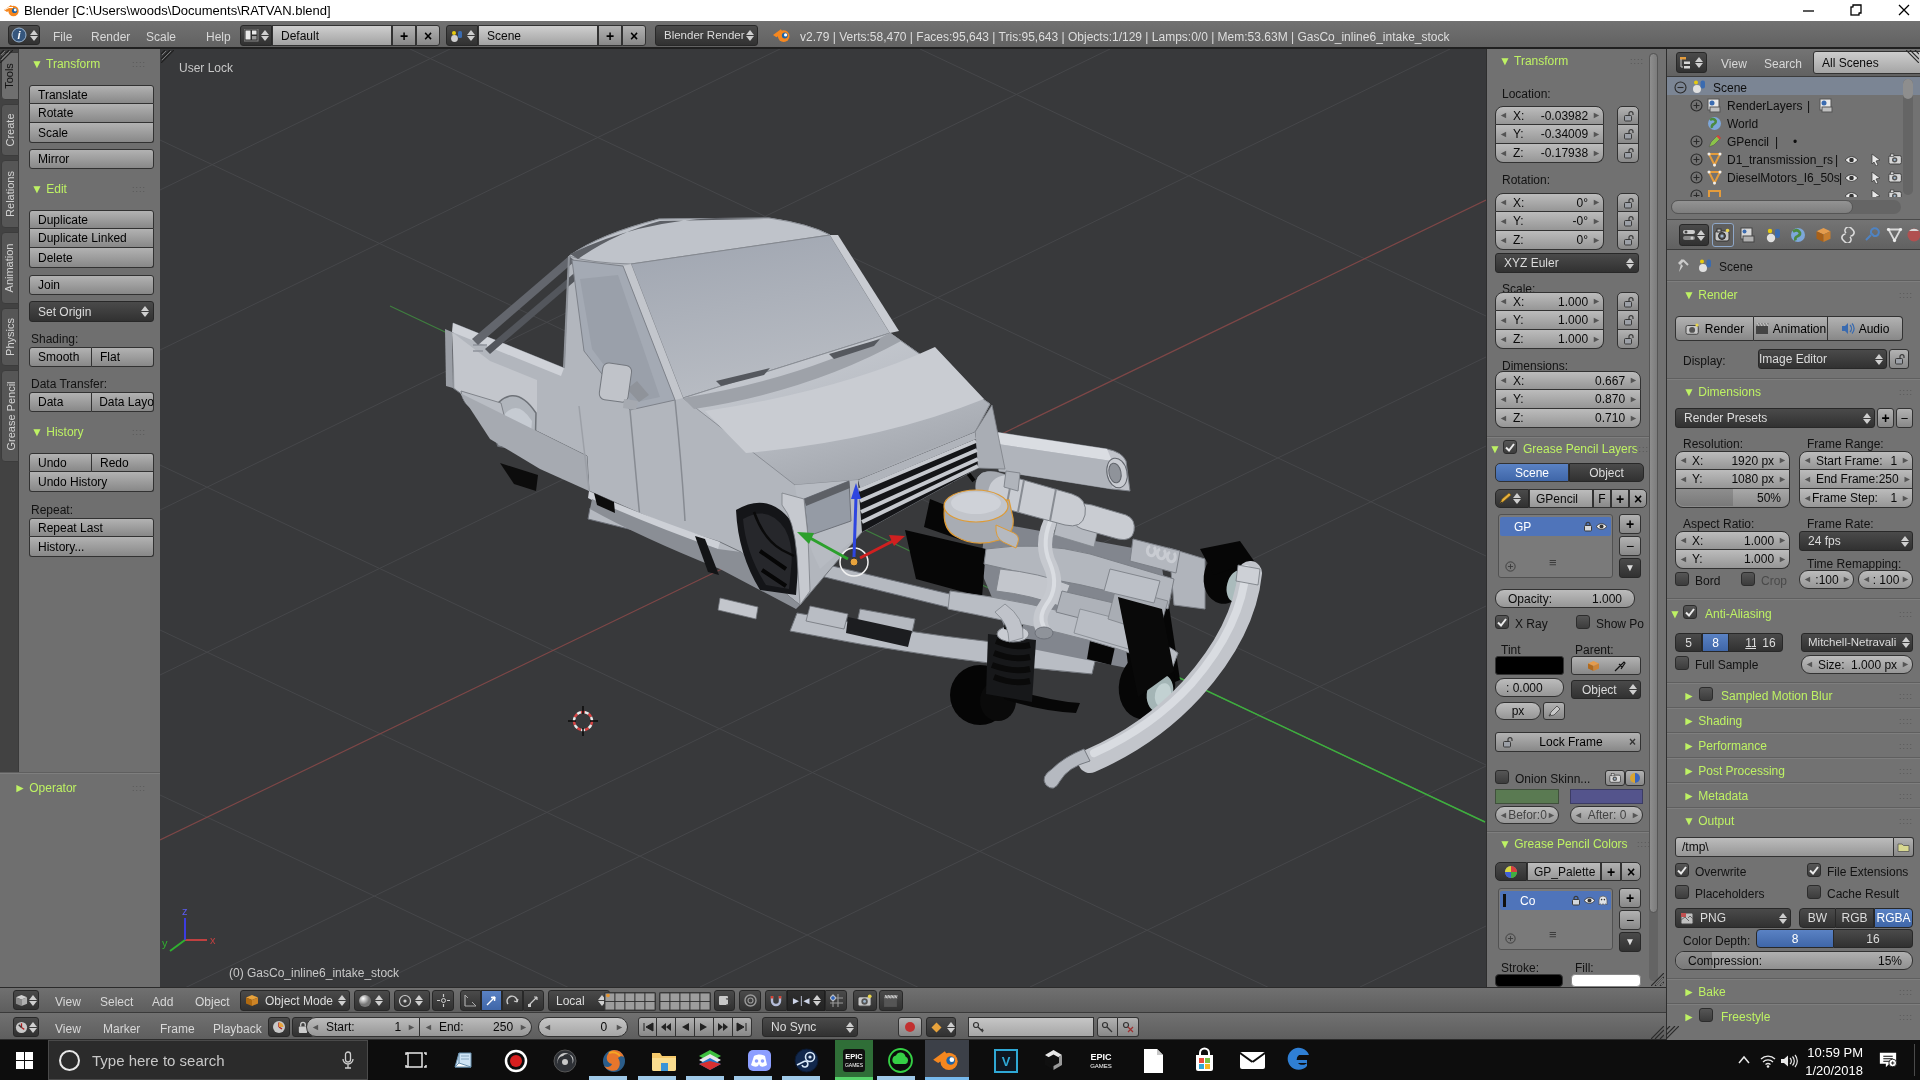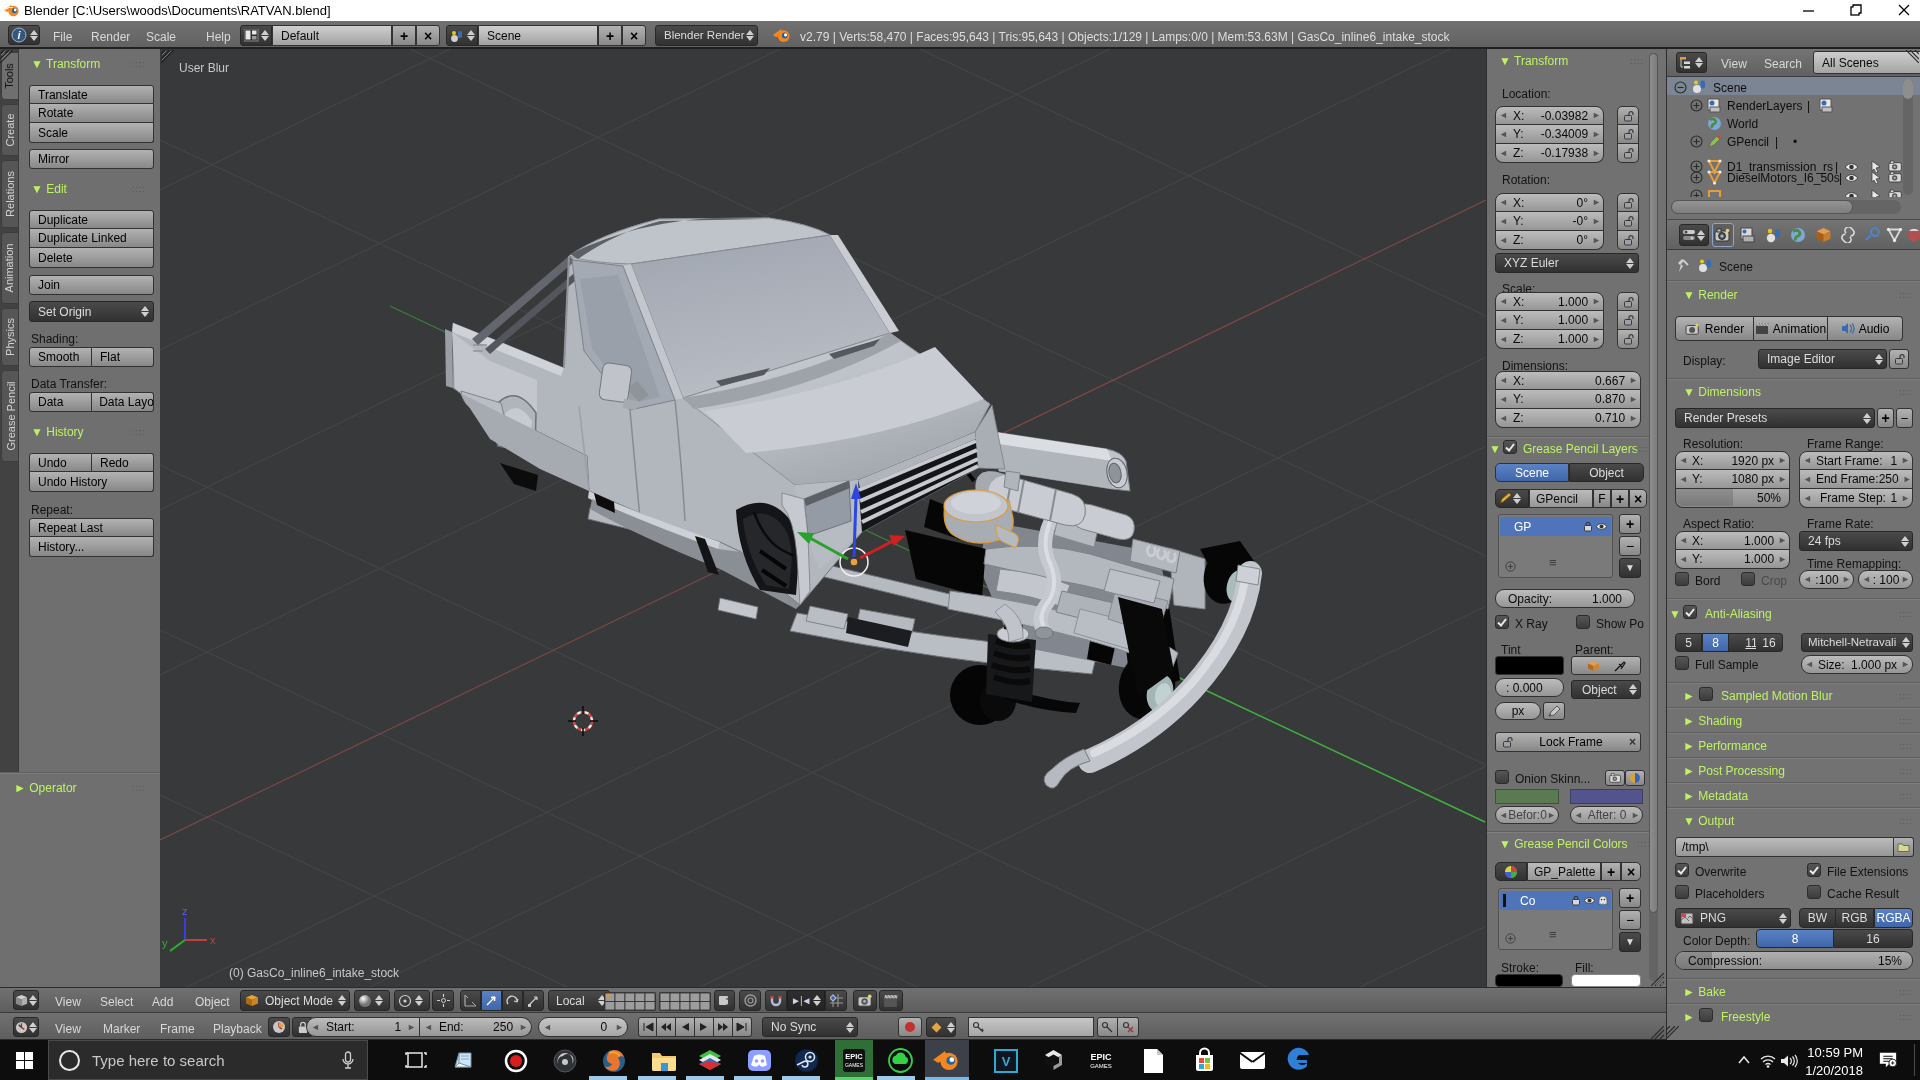--- a/index.html
+++ b/index.html
@@ -444,21 +444,21 @@
 
       <g font-family="Liberation Sans" font-size="11">
         <line x1="25" y1="891" x2="47" y2="891" stroke="#c04040" stroke-width="2"></line>
         <text x="50" y="895" fill="#c04040">x</text>
         <line x1="25" y1="891" x2="25" y2="869" stroke="#3c3ce0" stroke-width="2"></line>
         <text x="22" y="866" fill="#5c5cf0">z</text>
         <line x1="25" y1="891" x2="10" y2="902" stroke="#30b030" stroke-width="2"></line>
         <text x="2" y="898" fill="#30b030">y</text>
       </g>
     </svg>
-    <div class="abs" style="left:19px;top:12px;color:#c8c8c8;font-size:12px;">User Blur</div>
+    <div class="abs" style="left:19px;top:12px;color:#c8c8c8;font-size:12px;">User Lock</div>
     <div class="abs" style="left:69px;top:917px;color:#c8c8c8;font-size:12px;">(0) GasCo_inline6_intake_stock</div>
   </div>
   <div class="abs" id="npanel">
     <div class="phead" style="left:12px;top:6px">▼ Transform</div>
       <div class="dots" style="left:143px;top:7px">::::</div>
     <div class="lbl" style="left:15px;top:39px">Location:</div>
     <div class="fld" style="left:8px;top:57px;width:109px;height:19px;border-radius:8px 8px 0 0;">
         <span class="lar" style="margin-left:3px">◄</span>
         <span style="margin-left:5px;flex:1">X:</span>
         <span style="margin-right:4px">-0.03982</span>
@@ -853,21 +853,21 @@
             <path d="M6.5 3.5 v6 M3.5 6.5 h6" stroke="#2a2a2a" stroke-width="1.1"></path>
           </svg></span>
         <svg style="position:absolute;left:40px;top:1px" width="15" height="15" viewBox="0 0 15 15">
           <path d="M2 13 L4 8 L11 1 L14 4 L7 11 Z" fill="#8bc34a" stroke="#555" stroke-width="0.6"></path>
           <path d="M11 1 L14 4 L12.5 5.5 L9.5 2.5 Z" fill="#d84040"></path>
         </svg>
         <span style="position:absolute;left:60px;top:2px;">GPencil</span>
         <span style="position:absolute;left:108px;top:2px;">|</span>
         <span style="position:absolute;left:126px;top:2px;">•</span>
       </div>
-    <div class="abs orow" style="top:109px;text-align:center;">
+    <div class="abs orow" style="top:102px;text-align:center;">
         <span style="position:absolute;left:23px;top:2px;"><svg width="13" height="13" viewBox="0 0 13 13">
             <circle cx="6.5" cy="6.5" r="5.5" fill="none" stroke="#2a2a2a" stroke-width="1.1"></circle>
             <path d="M6.5 3.5 v6 M3.5 6.5 h6" stroke="#2a2a2a" stroke-width="1.1"></path>
           </svg></span>
         <svg style="position:absolute;left:40px;top:1px" width="15" height="15" viewBox="0 0 15 15">
           <path d="M2 2 L13 2 L7.5 13 Z" fill="none" stroke="#e49c3c" stroke-width="2"></path>
           <circle cx="2" cy="2" r="1.5" fill="#eee"></circle>
           <circle cx="13" cy="2" r="1.5" fill="#eee"></circle>
           <circle cx="7.5" cy="13" r="1.5" fill="#eee"></circle>
         </svg>
@@ -1022,21 +1022,21 @@
           <rect x="1" y="4" width="12" height="8" fill="#444"></rect>
           <path d="M1 4 L13 4 L14 1 L2 1 Z" fill="#888"></path>
           <path d="M2 1 L4 4 M5 1 L7 4 M8 1 L10 4 M11 1 L13 4" stroke="#ddd" stroke-width="0.8"></path>
         </svg>Animation</div>
     <div class="btn" style="left:161px;top:96px;width:75px;height:25px;border-radius:0 4px 4px 0;border-left:0;"><svg width="14" height="13" viewBox="0 0 14 13" style="margin-right:4px">
           <path d="M1 4 h3 l3 -3 v11 l-3 -3 h-3 z" fill="#3a6bb0"></path>
           <path d="M9 3 a5 5 0 0 1 0 7 M11 1.5 a7 7 0 0 1 0 10" stroke="#3a6bb0" stroke-width="1.3" fill="none"></path>
         </svg>Audio</div>
     <div class="lbl" style="left:16px;top:135px">Display:</div>
     <div class="btnd" style="left:91px;top:129px;width:129px;height:20px;">
-        <span style="margin-left:8px;flex:1">Image Editor</span>
+        <span style="flex:1">Image Editor</span>
         <div class="updn" style="margin-right:3px">
           <i class="u"></i>
           <i class="d"></i>
         </div>
       </div>
     <div class="btn" style="left:222px;top:129px;width:20px;height:20px;">
         <svg width="11" height="12" viewBox="0 0 11 12">
           <rect x="1.5" y="5.5" width="7" height="5.5" rx="1" fill="#9ca0a7" stroke="#3a3a3a"></rect>
           <path d="M6 5.5 V3.6 a2 2 0 0 1 4 0 V5" fill="none" stroke="#3a3a3a" stroke-width="1.2"></path>
         </svg>
@@ -1081,21 +1081,21 @@
         <span class="rar" style="margin-right:2px">►</span>
       </div>
     <div class="fld" style="left:132px;top:250px;width:114px;height:19px;border-top:0;">
         <span class="lar" style="margin-left:3px">◄</span>
         <span style="margin-left:4px;flex:1">End Frame:</span>
         <span style="margin-right:4px">250</span>
         <span class="rar" style="margin-right:2px">►</span>
       </div>
     <div class="fld" style="left:132px;top:269px;width:114px;height:19px;border-top:0;border-radius:0 0 8px 8px;">
         <span class="lar" style="margin-left:3px">◄</span>
-        <span style="margin-left:8px;flex:1">Frame Step:</span>
+        <span style="margin-left:0;flex:1">Frame Step:</span>
         <span style="margin-right:4px">1</span>
         <span class="rar" style="margin-right:2px">►</span>
       </div>
     <div class="lbl" style="left:16px;top:298px">Aspect Ratio:</div>
     <div class="lbl" style="left:140px;top:298px">Frame Rate:</div>
     <div class="fld" style="left:8px;top:311px;width:115px;height:19px;border-radius:8px 8px 0 0;">
         <span class="lar" style="margin-left:3px">◄</span>
         <span style="margin-left:4px;flex:1">X:</span>
         <span style="margin-right:4px">1.000</span>
         <span class="rar" style="margin-right:2px">►</span>

